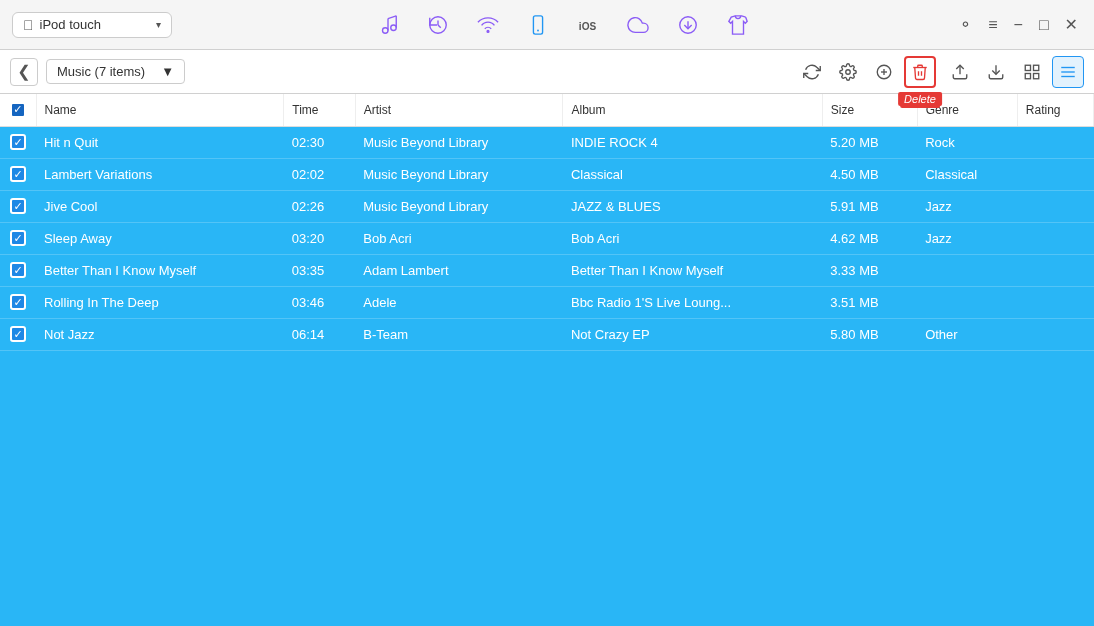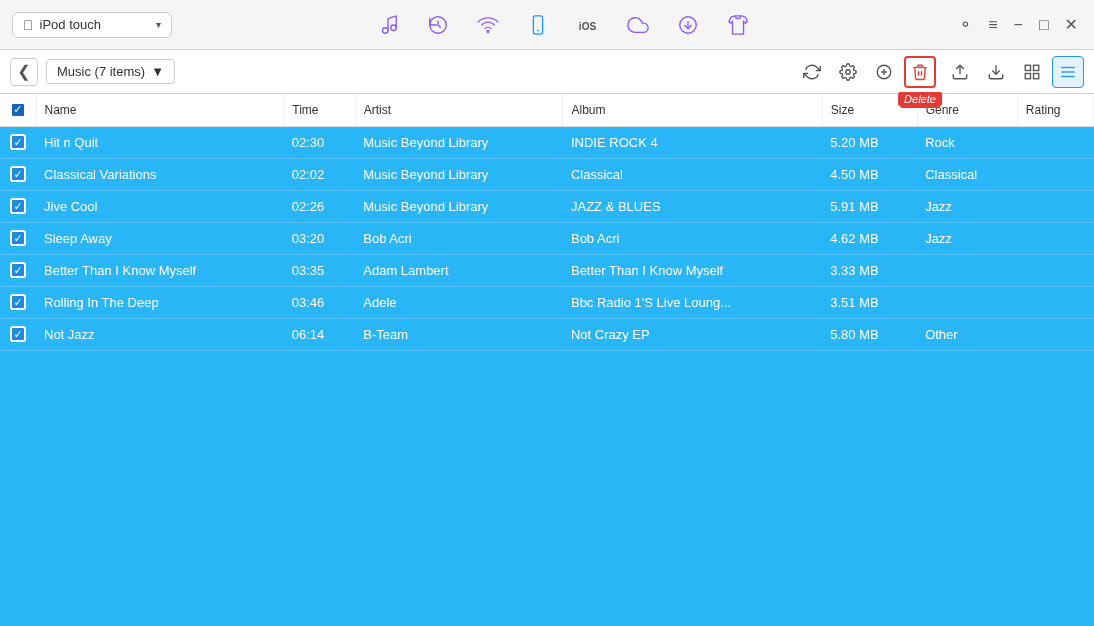--- a/index.html
+++ b/index.html
@@ -78,21 +78,21 @@
       border-radius: 4px;
       color: #555;
     }
     .filter-dropdown {
       display: flex;
       align-items: center;
       background: white;
       border: 1px solid #ccc;
       border-radius: 4px;
       padding: 4px 10px;
-      gap: 6px;
+      gap: 16px;
       cursor: pointer;
       font-size: 13px;
       color: #333;
     }
     .toolbar-spacer { flex: 1; }
     .toolbar-actions {
       display: flex;
       align-items: center;
       gap: 4px;
       font-style: italic;
@@ -372,21 +372,21 @@
     <td>Music Beyond Library</td>
     <td>INDIE ROCK 4</td>
     <td>5.20 MB</td>
     <td>Rock</td>
     <td></td>
   </tr>
         <tr>
     <td class="check-col">
       <div class="check-box">✓</div>
     </td>
-    <td>Classical Variations</td>
+    <td>Lambert Variations</td>
     <td>02:02</td>
     <td>Music Beyond Library</td>
     <td>Classical</td>
     <td>4.50 MB</td>
     <td>Classical</td>
     <td></td>
   </tr>
         <tr>
     <td class="check-col">
       <div class="check-box">✓</div>

